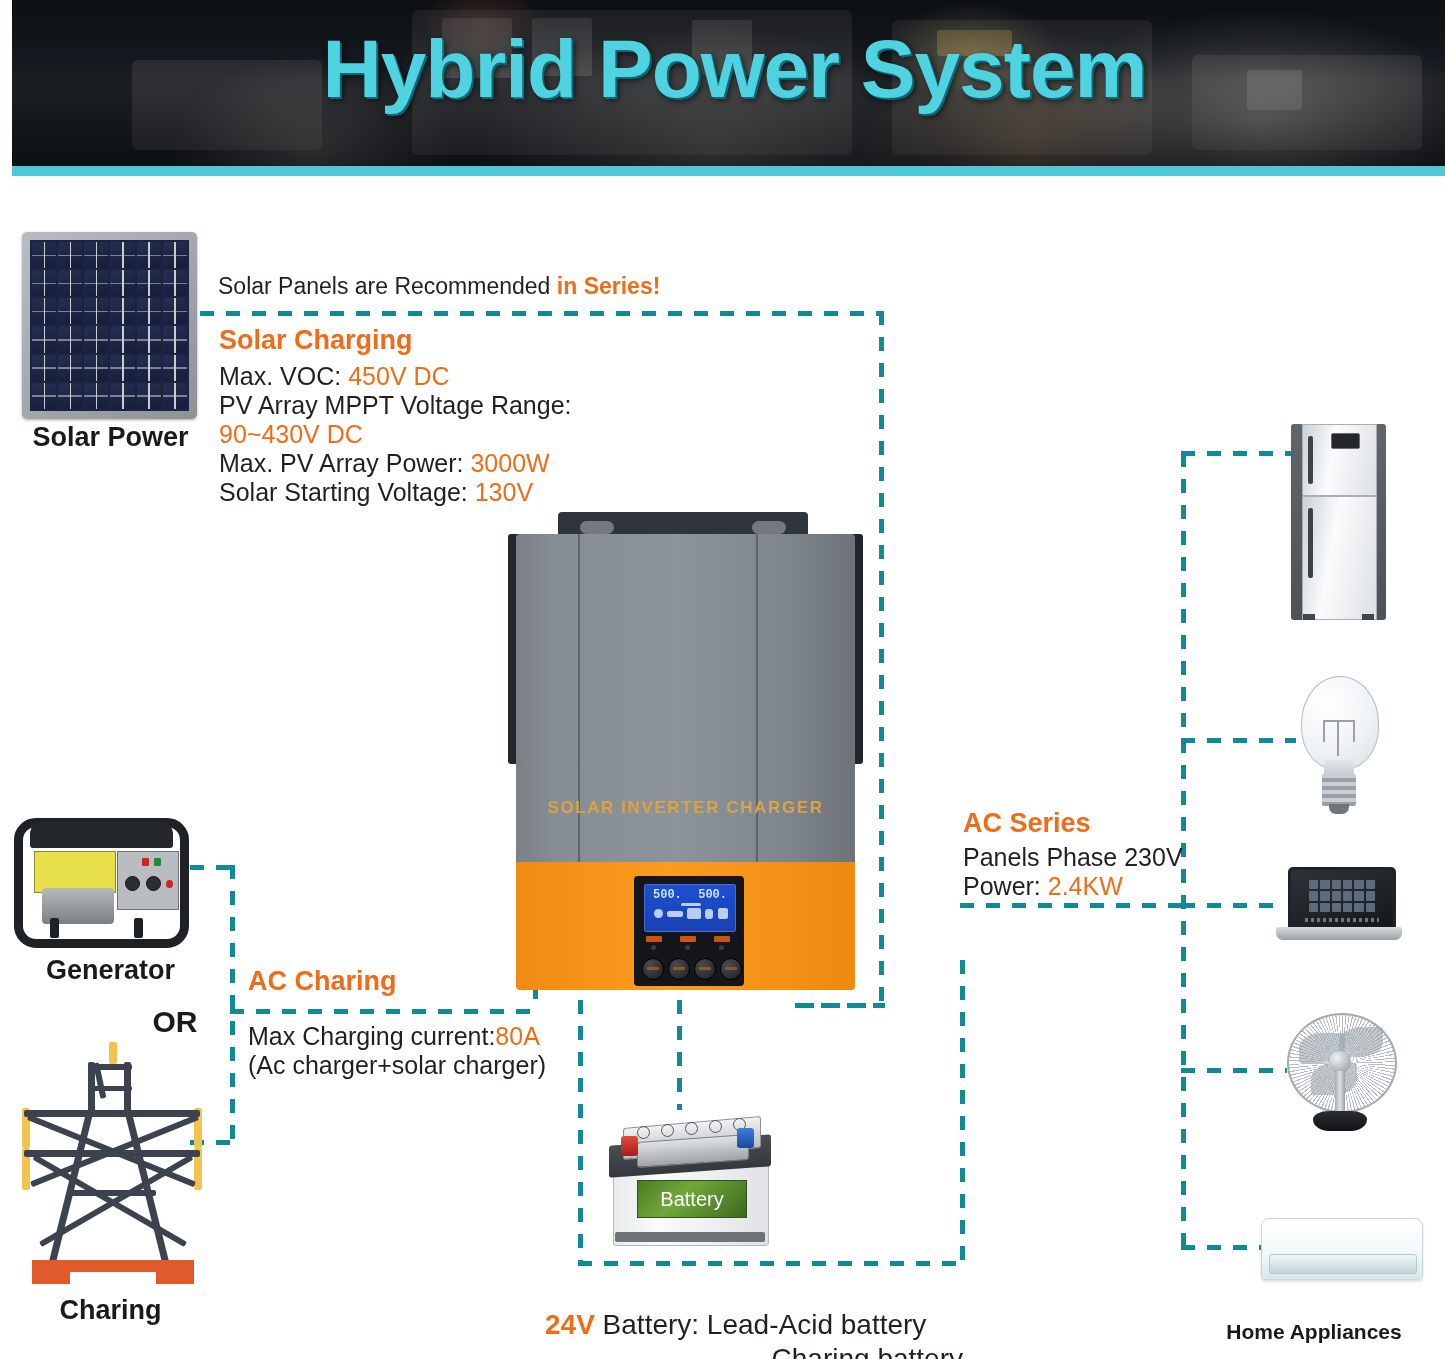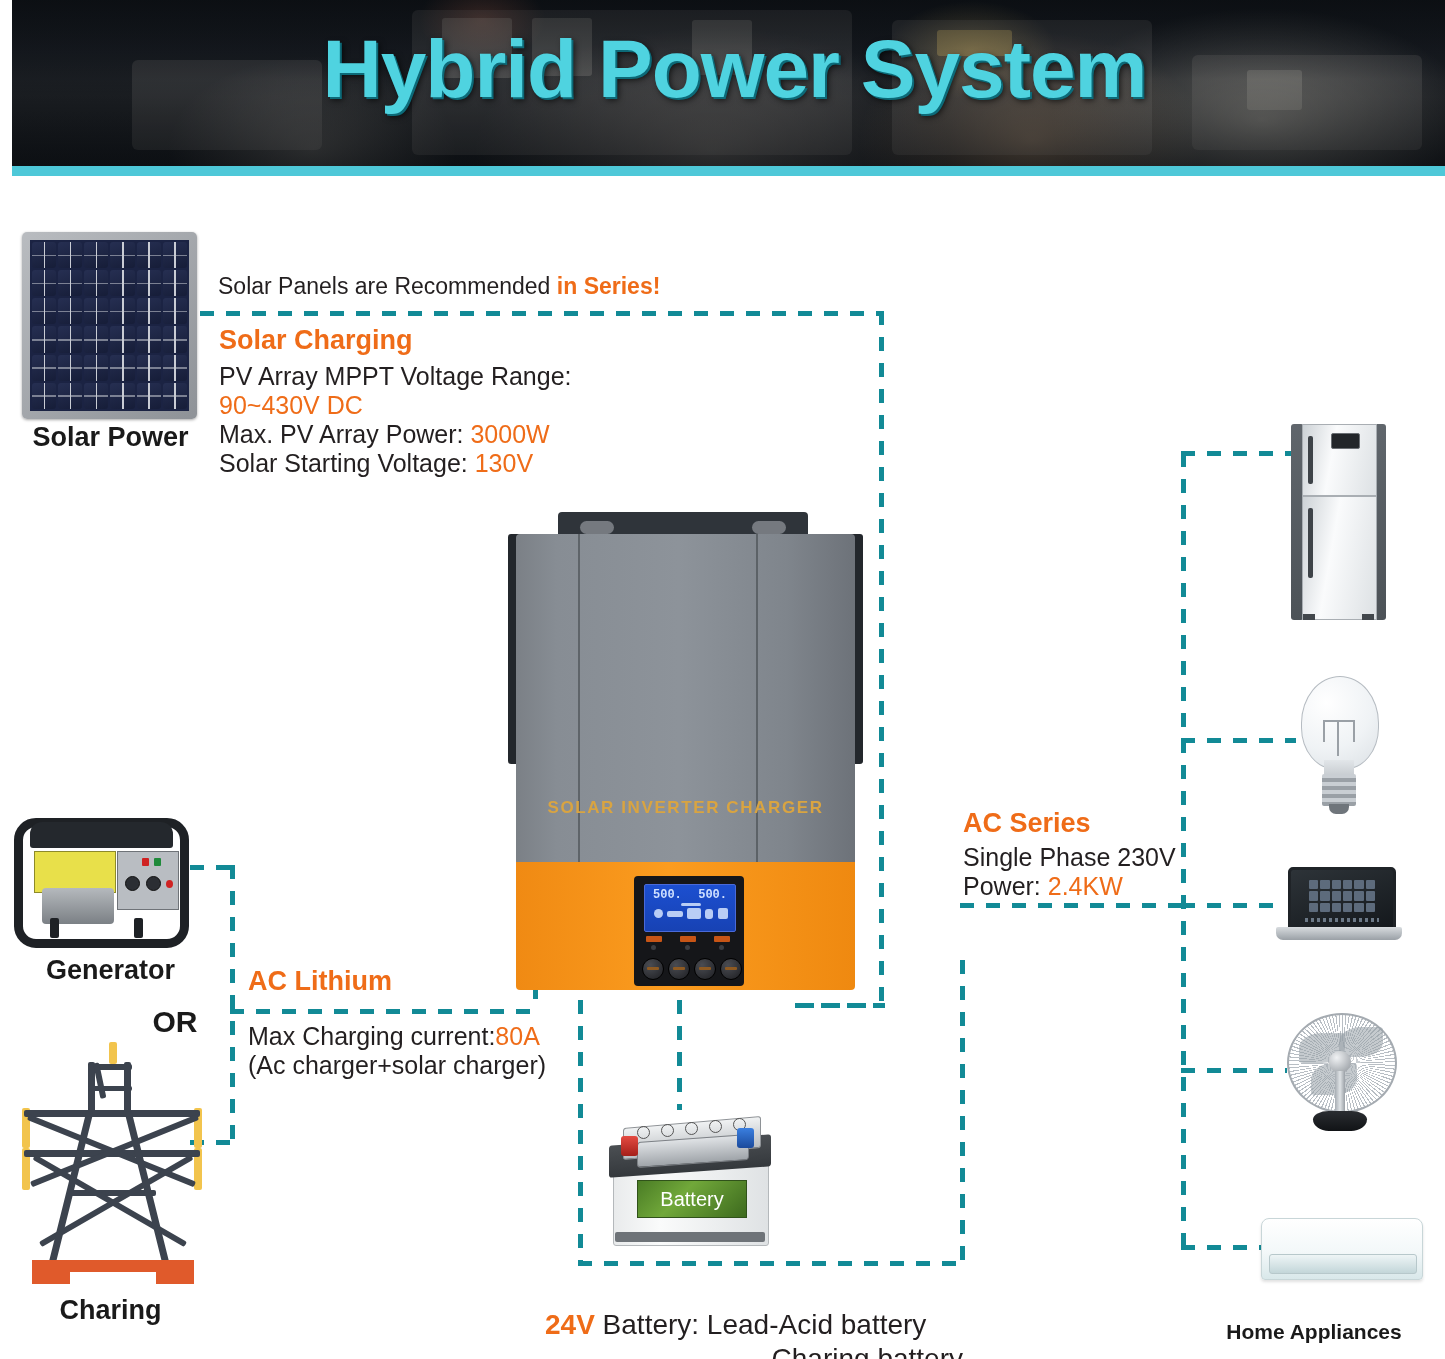--- a/index.html
+++ b/index.html
@@ -255,20 +255,21 @@
         <div class="cell"></div>
     </div>
   </div>
   <div class="caption" style="left:8px;top:422px;width:205px;">Solar Power</div>
 
   <div class="tblk hdline" style="left:218px;top:273px;width:620px;">
     <span>Solar Panels are Recommended </span><span class="or">in Series!</span>
   </div>
   <div class="sect-title" style="position:absolute;left:219px;top:325px;">Solar Charging</div>
   <div class="spec" style="position:absolute;left:219px;top:362px;width:480px;">
+    <div><span>Max. VOC: </span><span class="orn">450V DC</span></div>
     <div><span>PV Array MPPT Voltage Range:</span></div>
     <div><span class="orn">90~430V DC</span></div>
     <div><span>Max. PV Array Power: </span><span class="orn">3000W</span></div>
     <div><span>Solar Starting Voltage: </span><span class="orn">130V</span></div>
   </div>
 
   <div class="inv">
     <div class="inv-bracket">
       <div class="br-slot" style="left:22px;"></div>
       <div class="br-slot" style="right:22px;"></div>
@@ -350,21 +351,21 @@
     <div class="ubar" style="left:16px;top:112px;width:175px;height:6px;transform-origin:left center;transform:rotate(30deg);"></div>
     <div class="ubar" style="left:174px;top:112px;width:175px;height:6px;transform-origin:left center;transform:rotate(150deg);"></div>
     <div class="ubar" style="left:78px;top:18px;width:36px;height:6px;transform-origin:left center;transform:rotate(78deg);"></div>
     <div class="ubar" style="left:72px;top:66px;width:160px;height:7px;transform-origin:left center;transform:rotate(104deg);"></div>
     <div class="ubar" style="left:110px;top:66px;width:160px;height:7px;transform-origin:left center;transform:rotate(76deg);"></div>
     <div class="ubase"></div>
     <div class="ubase-notch"></div>
   </div>
   <div class="caption" style="left:8px;top:1295px;width:205px;">Charing</div>
 
-  <div class="sect-title" style="position:absolute;left:248px;top:966px;">AC Lithium</div>
+  <div class="sect-title" style="position:absolute;left:248px;top:966px;">AC Charing</div>
   <div class="spec" style="position:absolute;left:248px;top:1022px;width:480px;">
     <div><span>Max Charging current:</span><span class="orn">80A</span></div>
     <div>(Ac charger+solar charger)</div>
   </div>
 
   <div class="bat">
     <div class="bat-case"></div>
     <div class="bat-foot"></div>
     <div class="bat-lbl">
         <span>Battery</span>
@@ -380,21 +381,21 @@
     <div class="term" style="left:16px;top:26px;background:linear-gradient(180deg,#e44b42,#a51f19);"></div>
     <div class="term" style="left:132px;top:18px;background:linear-gradient(180deg,#3a7fe0,#1b4a9c);"></div>
   </div>
   <div class="tblk" style="left:545px;top:1308px;width:470px;font-size:28px;line-height:34px;text-align:left;">
     <div><span class="or">24V</span><span> Battery: Lead-Acid battery</span></div>
     <div style="text-align:right;padding-right:52px;">Charing battery</div>
   </div>
 
   <div class="sect-title" style="position:absolute;left:963px;top:808px;">AC Series</div>
   <div class="spec" style="position:absolute;left:963px;top:843px;width:300px;">
-    <div>Single Phase 230V</div>
+    <div>Panels Phase 230V</div>
     <div><span>Power: </span><span class="orn">2.4KW</span></div>
   </div>
 
   <div class="fridge">
     <div class="fr-side" style="left:0;"></div>
     <div class="fr-side" style="right:0;"></div>
     <div class="fr-door" style="top:0;height:70px;"></div>
     <div class="fr-door" style="top:72px;height:122px;"></div>
     <div class="fr-panel"></div>
     <div class="fr-handle" style="top:12px;height:48px;"></div>

